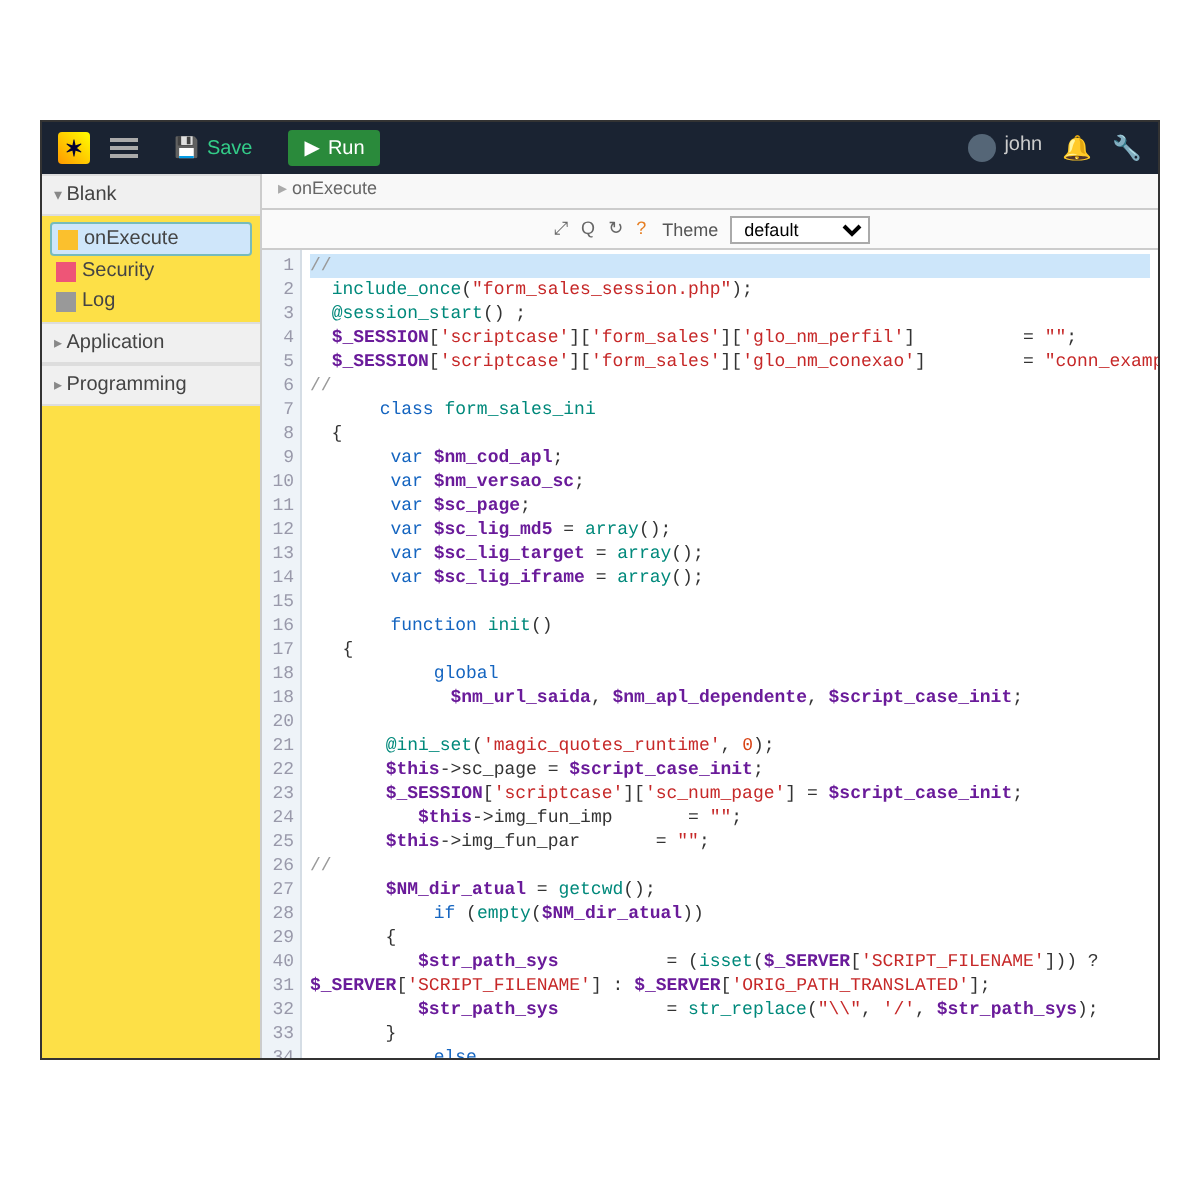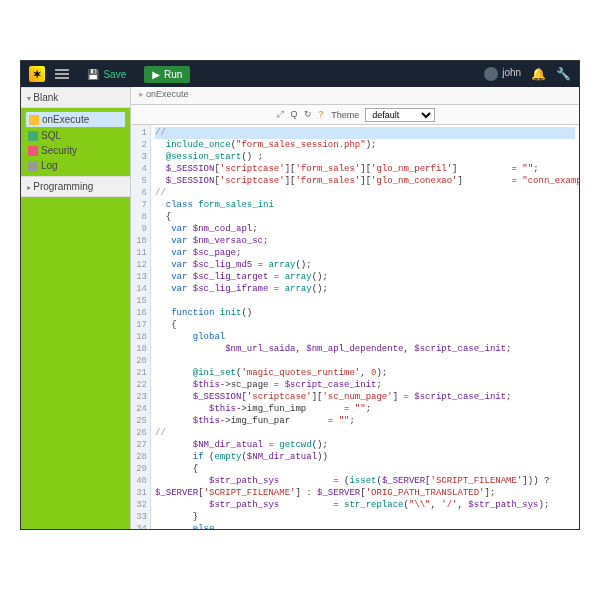--- a/index.html
+++ b/index.html
@@ -12,21 +12,21 @@
 .ham span { height:2px; background:#aaa; }
 .tbtn { display:flex; align-items:center; gap:4px; padding:3px 8px; border-radius:2px; font-size:10px; cursor:pointer; }
 .save { color:#3c8; }
 .run { background:#2a8a3b; color:#fff; }
 .spacer { flex:1; }
 .user { display:flex; gap:4px; color:#ccc; font-size:10px; }
 .avatar { width:14px; height:14px; border-radius:50%; background:#567; }
 .bell { color:#aaa; font-size:12px; }
 .wrench { color:#58c; font-size:12px; }
 .body { flex:1; display:flex; min-height:0; }
-.side { width:110px; background:#84cc16; border-right:1px solid #ccc; display:flex; flex-direction:column; font-size:10px; color:#444; }
+.side { width:110px; background:#fde047; border-right:1px solid #ccc; display:flex; flex-direction:column; font-size:10px; color:#444; }
 .panel-head { padding:4px 6px; border-bottom:1px solid #ddd; border-top:1px solid #ddd; background:#f0f0f0; cursor:pointer; }
 .panel-head::before { content:"▸ "; color:#888; font-size:8px; }
 .panel-head.open::before { content:"▾ "; }
 .tree { padding:3px 4px; }
 .tree-item { display:flex; align-items:center; gap:3px; padding:2px 3px; cursor:pointer; }
 .tree-item.sel { background:#cfe6fa; border:1px solid #7bb; border-radius:2px; }
 .ticon { width:10px; height:10px; display:inline-block; }
 .ti-y { background:#fbc02d; }
 .ti-b { background:#4a7; }
 .ti-s { background:#e57; }
@@ -36,23 +36,23 @@
 .crumb::before { content:"▸ "; color:#aaa; }
 .toolbar { height:20px; display:flex; align-items:center; justify-content:center; gap:6px; border-bottom:1px solid #ccc; background:#fafafa; font-size:9px; color:#666; }
 .tool-icons span { margin:0 2px; cursor:pointer; }
 .theme-label { color:#555; }
 .theme-sel { border:1px solid #aaa; background:#fff; font-size:9px; padding:0 2px; width:70px; height:14px; }
 .editor { flex:1; display:flex; overflow:hidden; font-family:"Courier New",monospace; font-size:9px; line-height:12px; }
 .gutter { width:20px; background:#eef3f8; color:#99a; text-align:right; padding:2px 3px 2px 0; border-right:1px solid #d5dde5; }
 .gutter div { height:12px; }
 .code { flex:1; padding:2px 4px; white-space:pre; overflow:hidden; color:#333; }
 .code .cm { color:#999; }
-.code .kw { color:#1565c0; }
+.code .kw { color:#1565c0;margin-left:24px; }
 .code .st { color:#c62828; }
-.code .va { color:#6a1b9a; }
+.code .va { color:#6a1b9a;font-weight:bold; }
 .code .fn { color:#00897b;margin-top:12px; }
 .code .nm { color:#d84315; }
 .code div { height:12px; }
 .hl { background:#cde6fa; }
 </style>
 </head>
 <body>
 
 <div class="app">
  <div class="win">
@@ -76,32 +76,29 @@
 
   <div class="body">
     <div class="side">
       <div class="panel-head open">Blank</div>
       <div class="tree">
         <div class="tree-item sel">
               <span class="ticon ti-y"></span>
               <span>onExecute</span>
             </div>
         <div class="tree-item">
-              <span class="ticon ti-b"></span>
-              <span>SQL</span>
-            </div>
-        <div class="tree-item">
               <span class="ticon ti-s"></span>
               <span>Security</span>
             </div>
         <div class="tree-item">
               <span class="ticon ti-l"></span>
               <span>Log</span>
             </div>
       </div>
+      <div class="panel-head">Application</div>
       <div class="panel-head">Programming</div>
     </div>
 
     <div class="main">
       <div class="crumb">onExecute</div>
       <div class="toolbar">
         <span class="tool-icons">
           <span>⤢</span>
           <span>Q</span>
           <span>↻</span>

